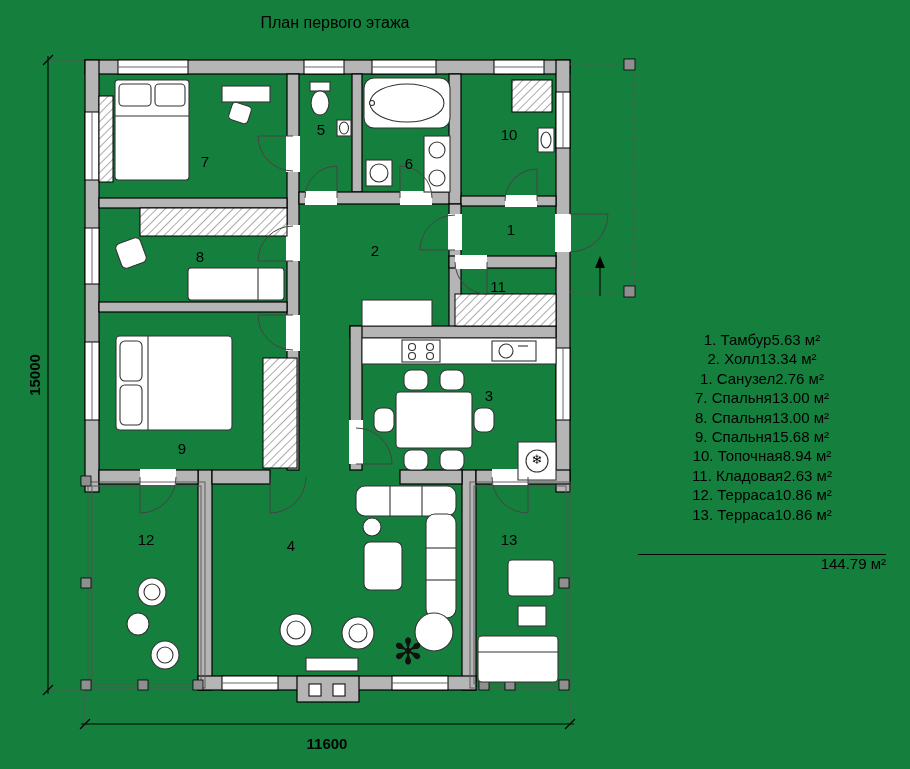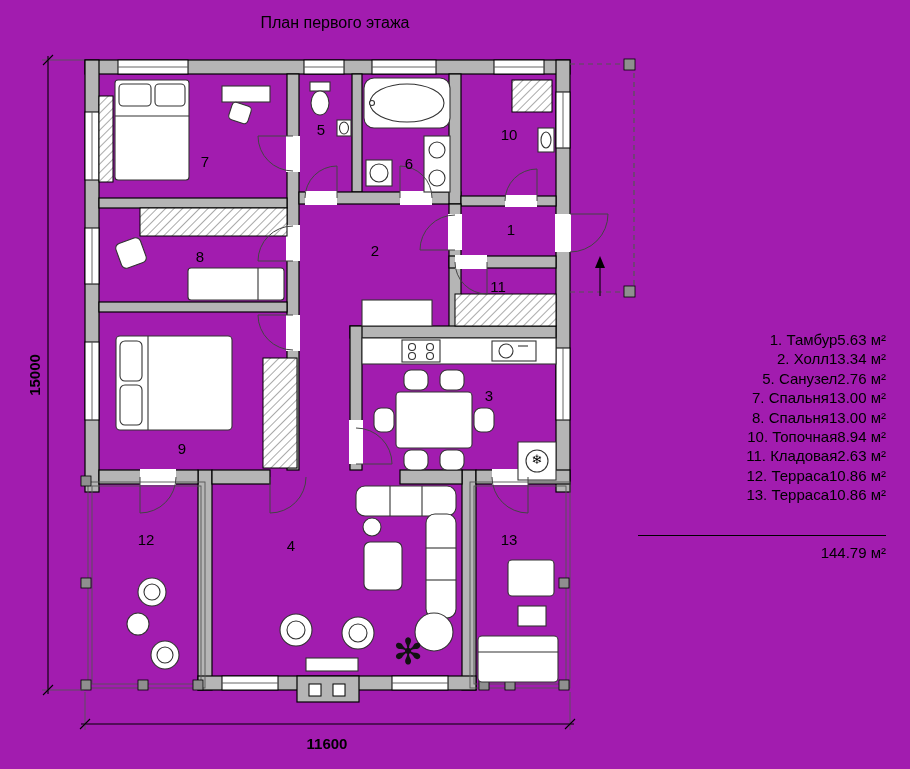--- a/index.html
+++ b/index.html
@@ -1,22 +1,22 @@
 <!DOCTYPE html>
 <html><head>
 <meta charset="utf-8">
 <style>
   html,body{margin:0;padding:0;background:#fff;font-family:"Liberation Sans",sans-serif;}
-  .page{position:relative;width:910px;height:769px;background:#a21caf;overflow:hidden;color:#000;}
+  .page{position:relative;width:910px;height:769px;background:#15803d;overflow:hidden;color:#000;}
   .title{position:absolute;left:222px;top:14px;width:226px;text-align:center;font-size:16px;}
   svg.plan{position:absolute;left:0;top:0;}
   .legend{position:absolute;left:638px;top:330px;width:248px;font-size:15px;}
-  .lrow{display:flex;justify-content:flex-end;line-height:19.4px;white-space:nowrap;}
+  .lrow{display:flex;justify-content:center;line-height:19.4px;white-space:nowrap;}
   .lrule{border-top:1.5px solid #000;margin-top:30px;width:248px;}
-  .ltotal{text-align:right;margin-top:8px;}
+  .ltotal{text-align:right;margin-top:0;}
   
   .wall{fill:#b5b5b5;stroke:#000;stroke-width:1.2;}
   .open{fill:#fff;stroke:none;}
   .win{fill:#fff;stroke:#000;stroke-width:1;}
   .thin{fill:none;stroke:#555;stroke-width:0.9;}
   g.f rect,g.f circle,g.f ellipse,g.f path{fill:#fff;stroke:#333;stroke-width:1.1;}
   g.f line{stroke:#333;stroke-width:1.1;}
   .ho{stroke:#000;stroke-width:1;}
   .cr{stroke:#333;stroke-width:1;}
   g.door line,g.door path{fill:none;stroke:#444;stroke-width:1;}
@@ -318,30 +318,34 @@
   <div class="legend">
     <div class="lrow">
         <span>1. Тамбур</span>
         <span>5.63 м²</span>
       </div>
     <div class="lrow">
         <span>2. Холл</span>
         <span>13.34 м²</span>
       </div>
     <div class="lrow">
-        <span>5. Санузел</span>
+        <span>1. Санузел</span>
         <span>2.76 м²</span>
       </div>
     <div class="lrow">
         <span>7. Спальня</span>
         <span>13.00 м²</span>
       </div>
     <div class="lrow">
         <span>8. Спальня</span>
         <span>13.00 м²</span>
+      </div>
+    <div class="lrow">
+        <span>9. Спальня</span>
+        <span>15.68 м²</span>
       </div>
     <div class="lrow">
         <span>10. Топочная</span>
         <span>8.94 м²</span>
       </div>
     <div class="lrow">
         <span>11. Кладовая</span>
         <span>2.63 м²</span>
       </div>
     <div class="lrow">

